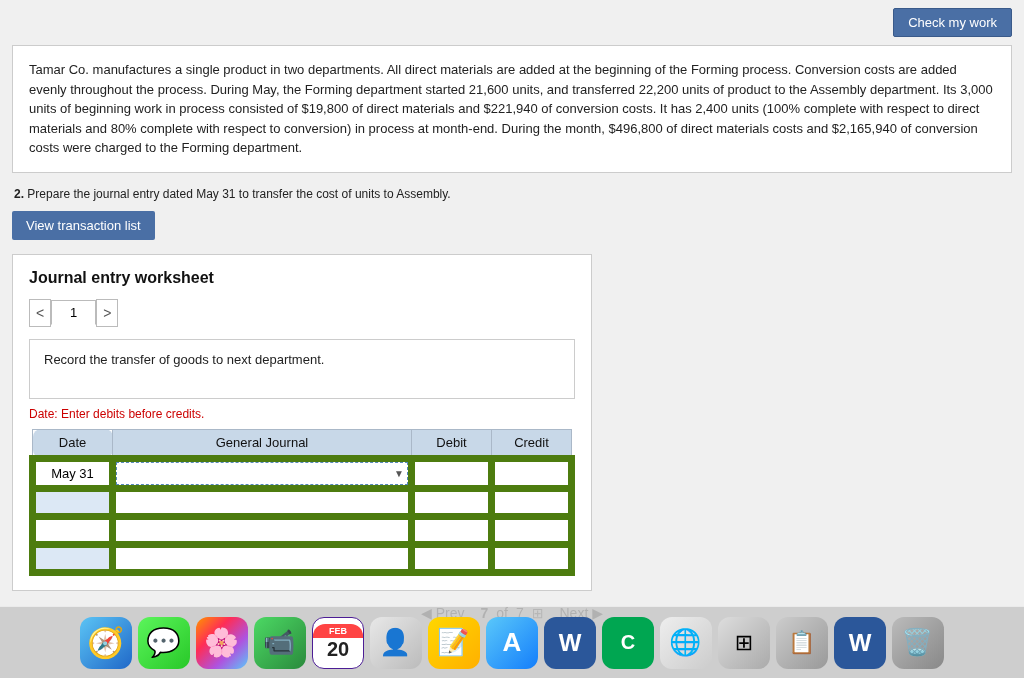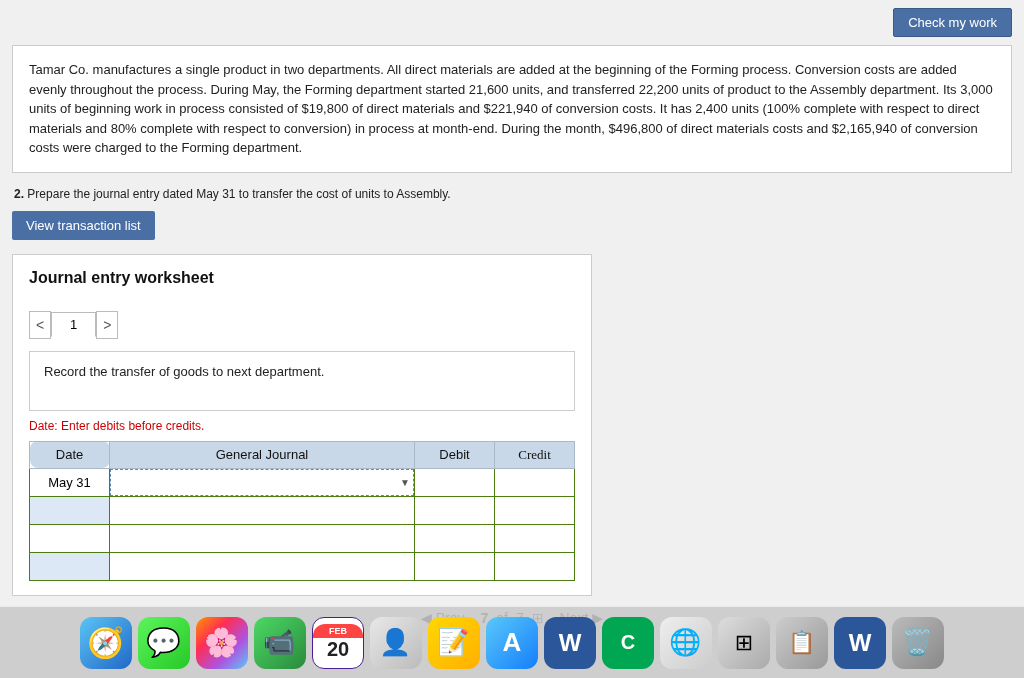--- a/index.html
+++ b/index.html
@@ -72,21 +72,21 @@
     
     .worksheet {
       background: white;
       border: 1px solid #ccc;
       padding: 14px 16px;
       width: 580px;
     }
     .worksheet-title {
       font-size: 16px;
       font-weight: bold;
-      margin-bottom: 24px;
+      margin-bottom: 12px;
       color: #111;
     }
 
     
     .tab-nav {
       display: flex;
       align-items: center;
       margin-bottom: 12px;
     }
     .tab-arrow {
@@ -143,24 +143,24 @@
       background: #c8d8e8;
       border: 1px solid #aab8c8;
       padding: 5px 8px;
       text-align: center;
       font-weight: normal;
       color: #111;
     }
     .journal-table thead tr th.date-col { width: 80px; border-radius: 8px; }
     .journal-table thead tr th.gj-col { width: auto; }
     .journal-table thead tr th.debit-col { width: 80px; }
-    .journal-table thead tr th.credit-col { width: 80px; font-family: Liberation Serif, serif; }
+    .journal-table thead tr th.credit-col { width: 80px; }
 
     .journal-table tbody tr td {
-      border: 1px solid #4d7c0f;
+      border: 7px solid #4d7c0f;
       padding: 0;
       height: 28px;
     }
     .journal-table tbody tr td.date-cell {
       text-align: center;
       padding: 4px 6px;
       font-size: 13px;
       vertical-align: middle;
     }
     .journal-table tbody tr td input {

